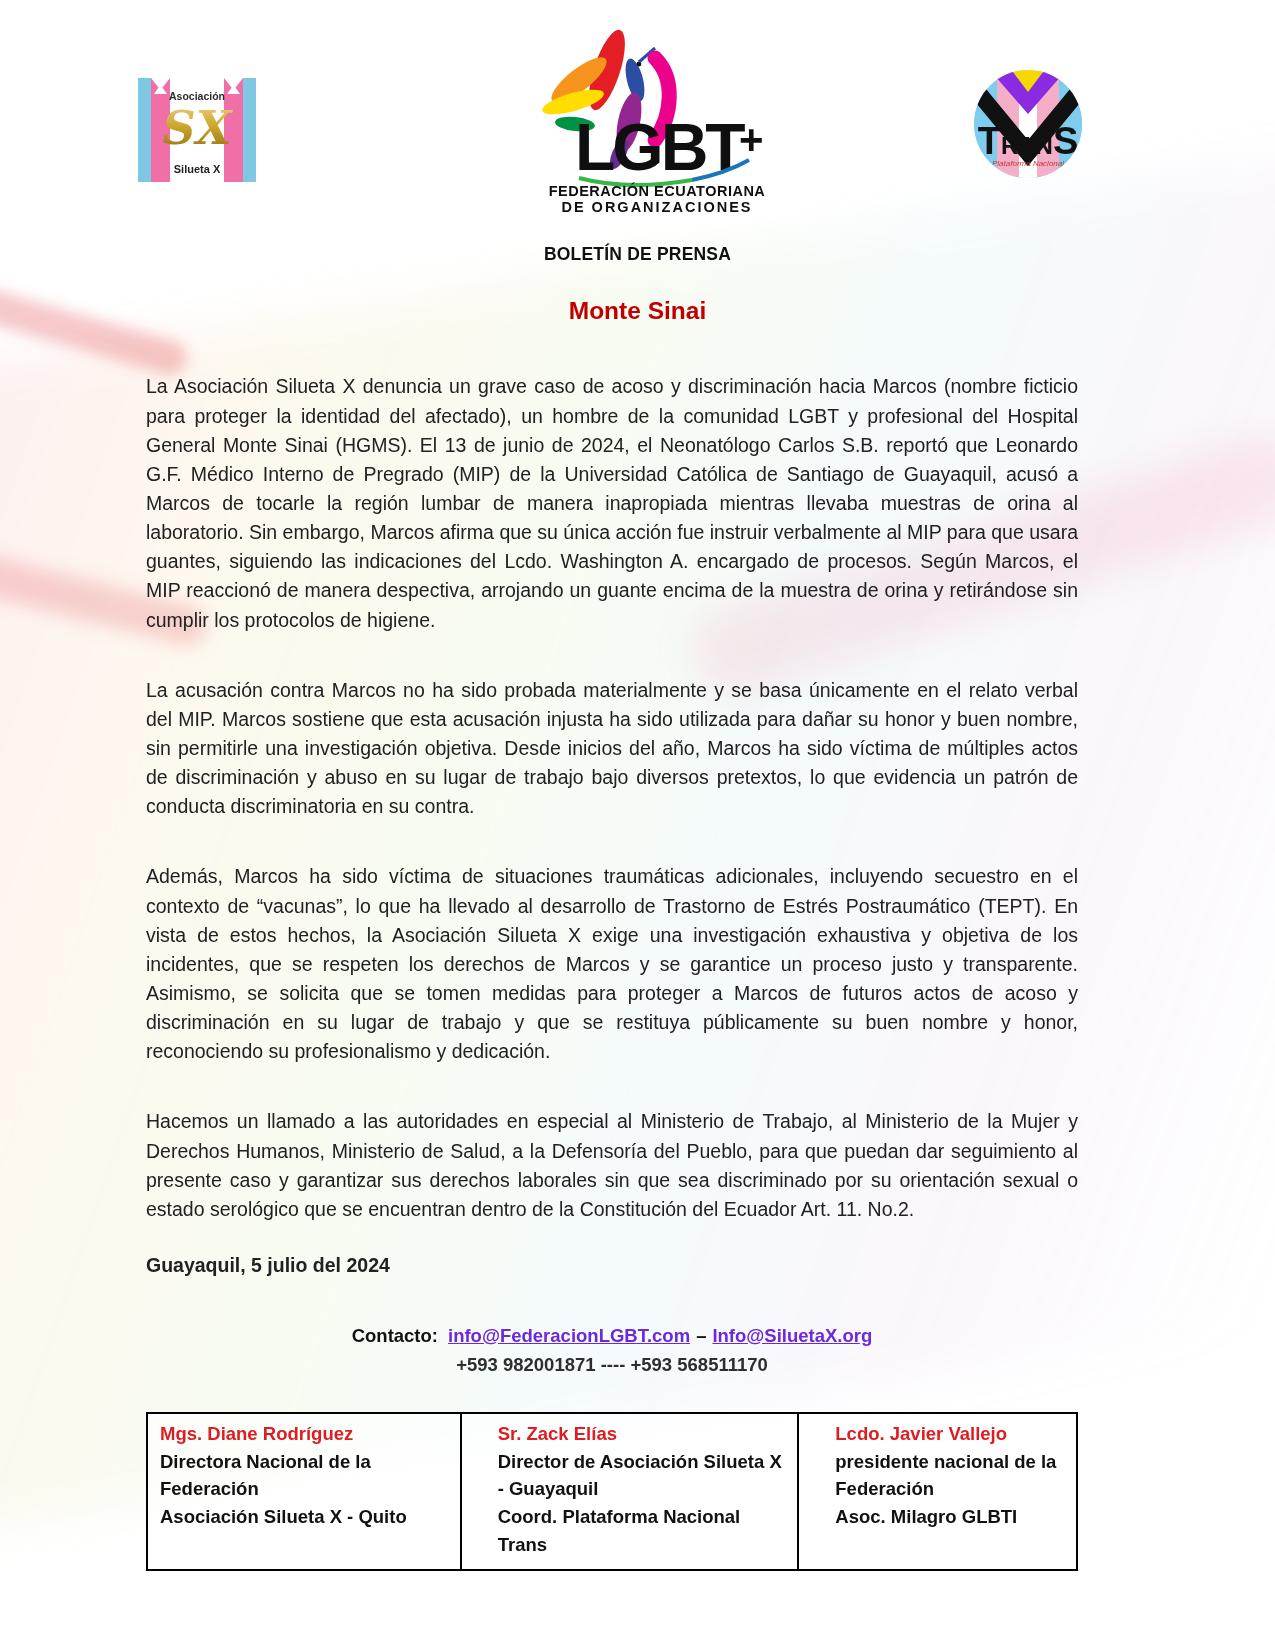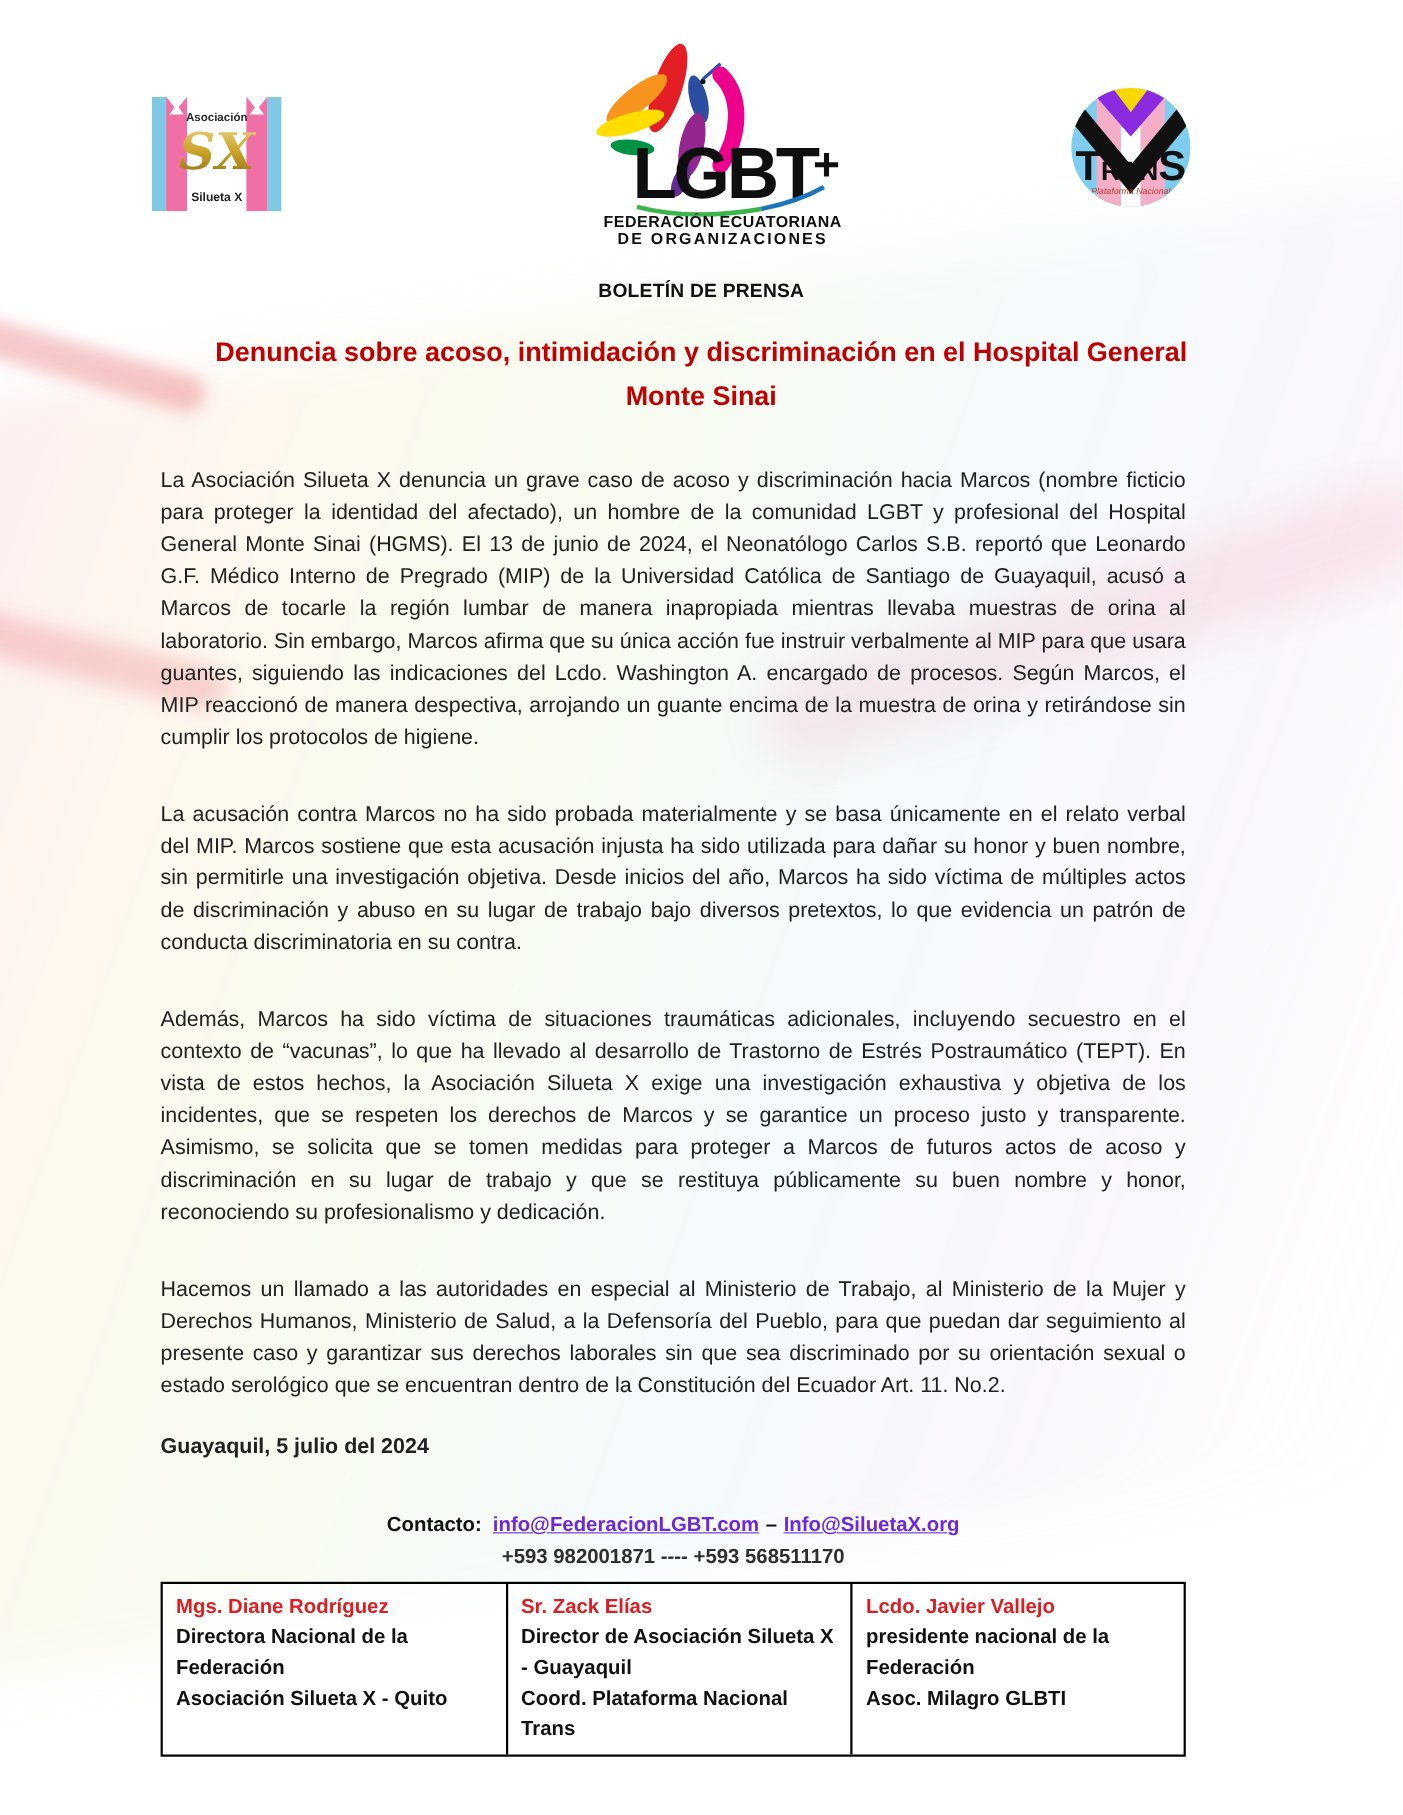--- a/index.html
+++ b/index.html
@@ -4,21 +4,21 @@
 <style>
   * { margin:0; padding:0; box-sizing:border-box; }
   html,body { background:#ffffff; }
   body {
     width:1275px; height:1650px;
     font-family:"Liberation Sans", sans-serif;
     color:#1f1f1f;
     position:relative;
     overflow:hidden;
   }
-  .page { position:relative; width:1275px; height:1650px; padding-top:26px; z-index:2; }
+  .page { position:relative; width:1275px; height:1650px; padding-top:16px; z-index:2; }
 
   
   .watermark, .streak { position:absolute; pointer-events:none; z-index:1; }
   .watermark-main {
     left:-160px; top:260px; width:1700px; height:1150px;
     background:linear-gradient(118deg,
       rgba(231,76,106,0.10) 6%,
       rgba(244,180,70,0.09) 22%,
       rgba(173,214,92,0.09) 38%,
       rgba(120,200,230,0.08) 54%,
@@ -60,22 +60,23 @@
 
   .contact-line { text-align:center; font-size:18.5px; font-weight:bold; margin-top:48px; color:#111; }
   .contact-line .sep { margin:0 6px; }
   .contact-label { margin-right:10px; }
   a.link { color:#6d28d9; text-decoration:underline; cursor:pointer; font-weight:bold; }
   .phone-line { text-align:center; font-size:18.5px; font-weight:bold; margin-top:7px; color:#2e2e2e; }
 
   
   .sig-table {
     display:grid; grid-template-columns: 33.8% 33.8% 32.4%;
-    border:2px solid #000; margin-top:12px; width:100%;
+    border:2px solid #000; margin-top:36px; width:100%;
     background:rgba(255,255,255,0.65);
+    gap:24px;
   }
   .sig-cell { border-right:2px solid #000; padding:6px 12px 10px 12px; }
   .sig-cell:last-child { border-right:none; }
   .sig-name { color:#DD1D21; font-weight:bold; font-size:18.5px; line-height:1.5; }
   .sig-line { font-weight:bold; font-size:18.5px; line-height:1.5; color:#111; }
 
   
   .footer { width:946px; margin:88px auto 0 142px; border-top:5px solid #000; padding-top:8px; }
 
   svg text { font-family:"Liberation Sans", sans-serif; }
@@ -168,21 +169,20 @@
           </text>
           <text x="56" y="98" text-anchor="middle" font-size="8" font-style="italic" fill="#C0392B">Plataforma Nacional</text>
         </g>
       </svg>
     </div>
   </div>
 
   <div class="boletin">BOLETÍN DE PRENSA</div>
 
   <div class="doc-title">
-    <div>Denuncia sobre acoso, intimidación y discriminación en el Hospital General</div>
     <div>Monte Sinai</div>
   </div>
 
   <div class="content">
     <p>La Asociación Silueta X denuncia un grave caso de acoso y discriminación hacia Marcos (nombre ficticio para proteger la identidad del afectado), un hombre de la comunidad LGBT y profesional del Hospital General Monte Sinai (HGMS). El 13 de junio de 2024, el Neonatólogo Carlos S.B. reportó que Leonardo G.F. Médico Interno de Pregrado (MIP) de la Universidad Católica de Santiago de Guayaquil, acusó a Marcos de tocarle la región lumbar de manera inapropiada mientras llevaba muestras de orina al laboratorio. Sin embargo, Marcos afirma que su única acción fue instruir verbalmente al MIP para que usara guantes, siguiendo las indicaciones del Lcdo. Washington A. encargado de procesos. Según Marcos, el MIP reaccionó de manera despectiva, arrojando un guante encima de la muestra de orina y retirándose sin cumplir los protocolos de higiene.</p>
     <p>La acusación contra Marcos no ha sido probada materialmente y se basa únicamente en el relato verbal del MIP. Marcos sostiene que esta acusación injusta ha sido utilizada para dañar su honor y buen nombre, sin permitirle una investigación objetiva. Desde inicios del año, Marcos ha sido víctima de múltiples actos de discriminación y abuso en su lugar de trabajo bajo diversos pretextos, lo que evidencia un patrón de conducta discriminatoria en su contra.</p>
     <p>Además, Marcos ha sido víctima de situaciones traumáticas adicionales, incluyendo secuestro en el contexto de “vacunas”, lo que ha llevado al desarrollo de Trastorno de Estrés Postraumático (TEPT). En vista de estos hechos, la Asociación Silueta X exige una investigación exhaustiva y objetiva de los incidentes, que se respeten los derechos de Marcos y se garantice un proceso justo y transparente. Asimismo, se solicita que se tomen medidas para proteger a Marcos de futuros actos de acoso y discriminación en su lugar de trabajo y que se restituya públicamente su buen nombre y honor, reconociendo su profesionalismo y dedicación.</p>
     <p>Hacemos un llamado a las autoridades en especial al Ministerio de Trabajo, al Ministerio de la Mujer y Derechos Humanos, Ministerio de Salud, a la Defensoría del Pueblo, para que puedan dar seguimiento al presente caso y garantizar sus derechos laborales sin que sea discriminado por su orientación sexual o estado serológico que se encuentran dentro de la Constitución del Ecuador Art. 11. No.2.</p>
 
     <div class="date-line">Guayaquil, 5 julio del 2024</div>

